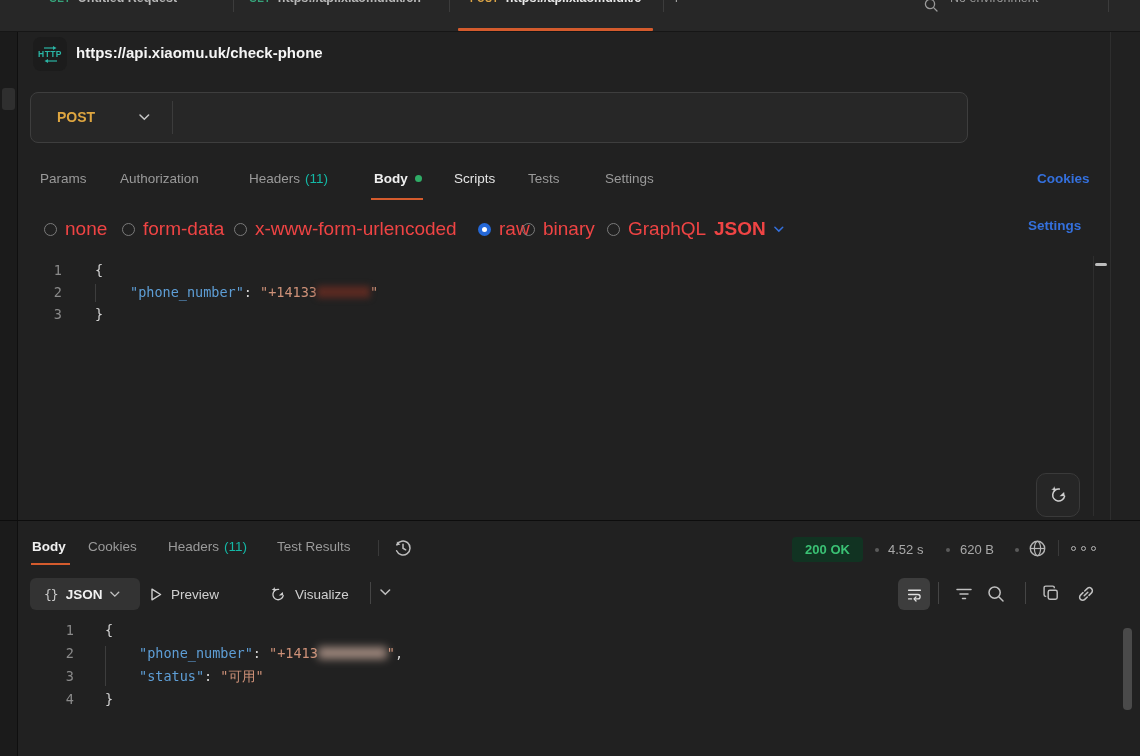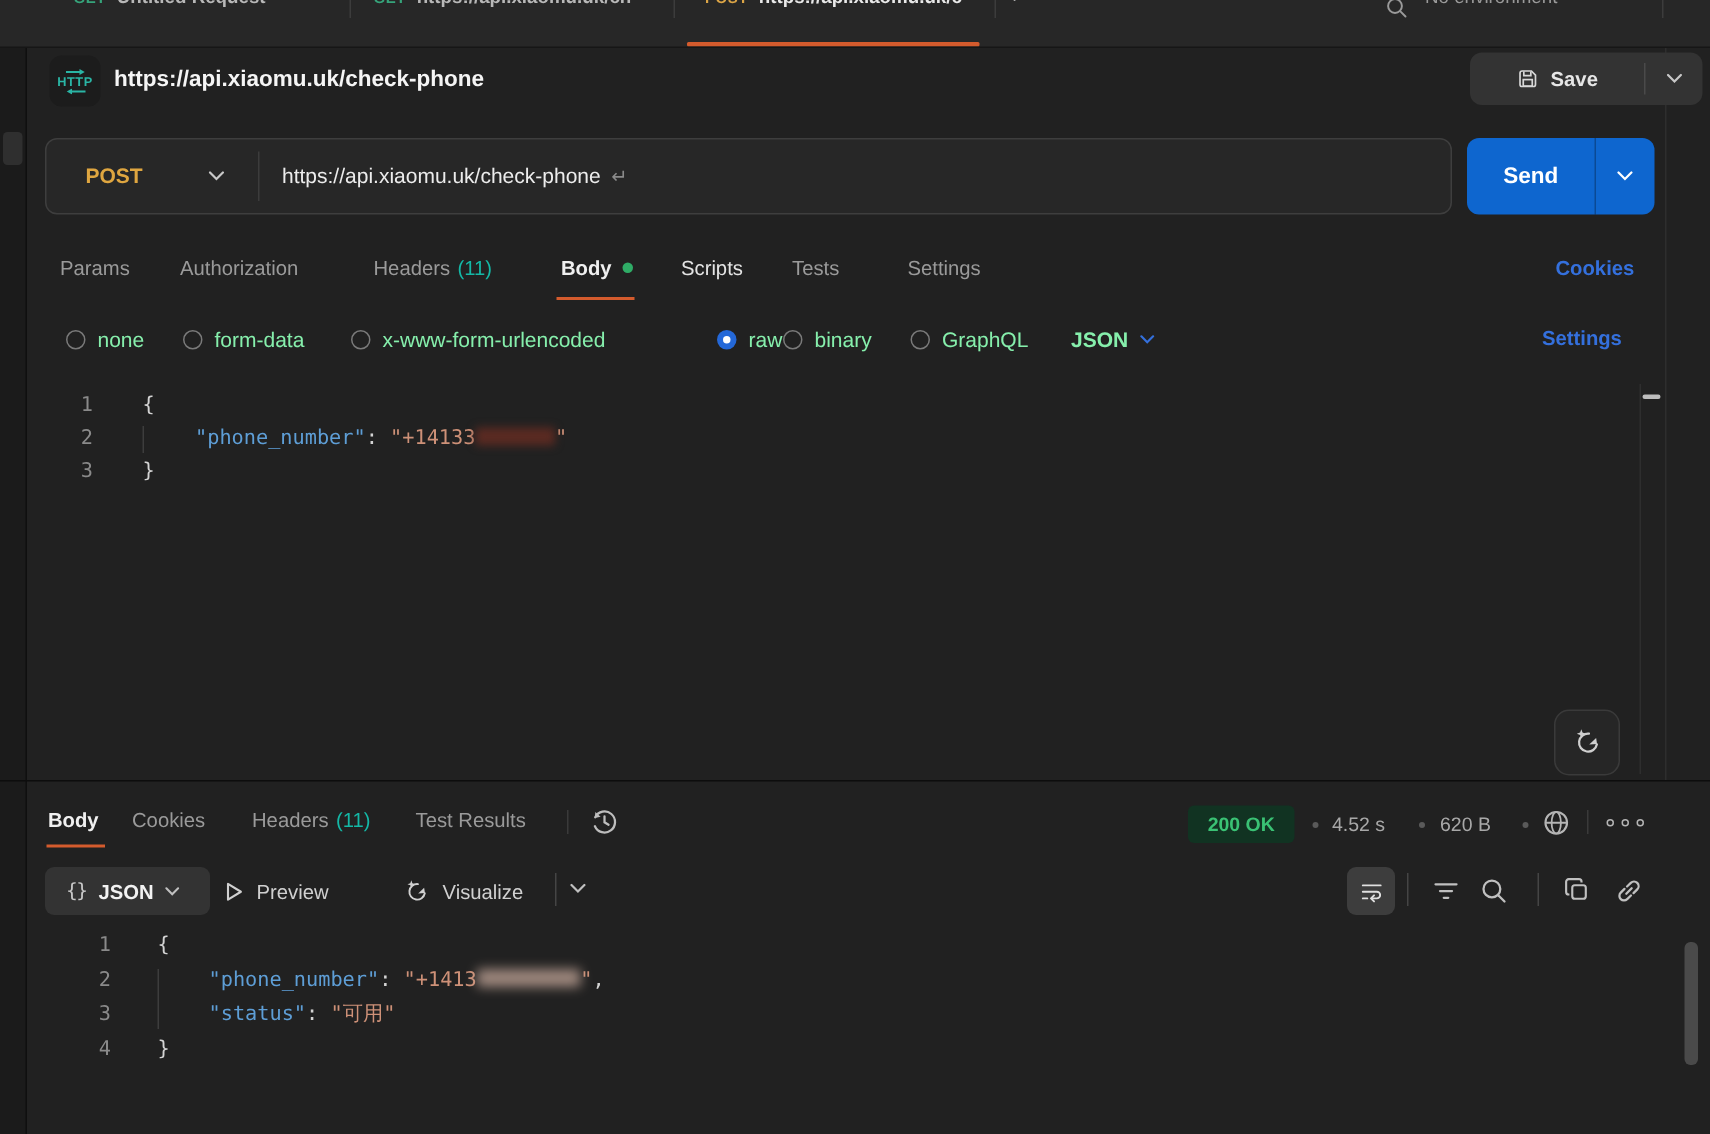--- a/index.html
+++ b/index.html
@@ -58,21 +58,21 @@
   .count{color:#14b8a6;margin-left:5px}
   .greendot{position:absolute;left:415px;top:175px;width:7px;height:7px;border-radius:50%;background:#2fac66}
   .bodyunderline{position:absolute;left:371px;top:198px;width:52px;height:2px;background:#d45b2d}
   .bluelink{color:#3470dd;font-weight:600;cursor:pointer}
 
   
   .radioitem{position:absolute;top:218px;display:flex;align-items:center;gap:8px;cursor:pointer}
   .radio{width:13px;height:13px;border-radius:50%;border:1.5px solid #7a7a7a;box-sizing:border-box}
   .radio.sel{border:none;background:#2468d8;position:relative}
   .radio.sel::after{content:"";position:absolute;left:4px;top:4px;width:5px;height:5px;border-radius:50%;background:#fff}
-  .radiolabel{font-size:14px;color:#86efac}
+  .radiolabel{font-size:19px;color:#ef4444}
 
   
   .mono{font-family:"DejaVu Sans Mono","Liberation Mono",monospace;font-size:13.5px}
   .codeline{position:absolute;height:22px;line-height:22px}
   .ln{position:absolute;color:#8a8a8a;text-align:right}
   .tok-k{color:#5e9ed6}
   .tok-s{color:#ce9178}
   .tok-p{color:#d4d4d4}
   .guide{position:absolute;width:1px;background:#3d3d3d}
   .redact-req{display:inline-block;width:53px;height:12px;vertical-align:-1px;background:#5a2a22;
@@ -155,57 +155,29 @@
         <path d="M10 0l3.5 2L10 4z" fill="currentColor"></path>
       </svg>
     <span class="txt">HTTP</span>
     <svg width="15" height="4" viewBox="0 0 15 4">
         <line x1="4" y1="2" x2="14" y2="2" stroke="currentColor" stroke-width="1.2"></line>
         <path d="M5 0L1.5 2 5 4z" fill="currentColor"></path>
       </svg>
   </div>
   <div class="pagetitle">https://api.xiaomu.uk/check-phone</div>
 
-  <div class="savebtn">
-    <div class="savemain">
-      <span>
-        <svg width="15" height="15" viewBox="0 0 16 16">
-            <path d="M2.5 4A1.5 1.5 0 0 1 4 2.5h6.6L13.5 5.4V12A1.5 1.5 0 0 1 12 13.5H4A1.5 1.5 0 0 1 2.5 12z" fill="none" stroke="#d8d8d8" stroke-width="1.2"></path>
-            <path d="M5.2 2.8v3h5v-3" fill="none" stroke="#d8d8d8" stroke-width="1.2"></path>
-            <rect x="4.8" y="8.6" width="6.4" height="4.6" fill="none" stroke="#d8d8d8" stroke-width="1.2"></rect>
-          </svg>
-      </span>
-      <span>Save</span>
-    </div>
-    <div class="btndiv"></div>
-    <div class="savechev">
-      <svg width="11" height="7" viewBox="0 0 11 7">
-          <path d="M1 1l4.3 4.3L9.6 1" fill="none" stroke="#c8c8c8" stroke-width="1.5" stroke-linecap="round"></path>
-        </svg>
-    </div>
-  </div>
 
   <div class="urlbox">
     <div class="method">POST</div>
     <div class="abs" style="left:108px;top:21px">
       <svg width="11" height="7" viewBox="0 0 11 7">
           <path d="M1 1l4.3 4.3L9.6 1" fill="none" stroke="#c8c8c8" stroke-width="1.5" stroke-linecap="round"></path>
         </svg>
     </div>
     <div class="urldiv"></div>
-    <div class="urltext"><span>https://api.xiaomu.uk/check-phone</span><span class="enterhint">↵</span></div>
-  </div>
-  <div class="sendbtn">
-    <div class="sendmain">Send</div>
-    <div class="senddiv"></div>
-    <div class="sendchev">
-      <svg width="11" height="7" viewBox="0 0 11 7">
-          <path d="M1 1l4.3 4.3L9.6 1" fill="none" stroke="#fff" stroke-width="1.5" stroke-linecap="round"></path>
-        </svg>
-    </div>
   </div>
 
   <div class="rtab" style="left:40px">Params</div>
   <div class="rtab" style="left:120px">Authorization</div>
   <div class="rtab" style="left:249px"><span>Headers</span><span class="count">(11)</span></div>
   <div class="rtab on" style="left:374px">Body</div>
   <div class="greendot"></div>
   <div class="bodyunderline"></div>
   <div class="rtab" style="left:454px;color:#e4e4e4">Scripts</div>
   <div class="rtab" style="left:528px">Tests</div>

